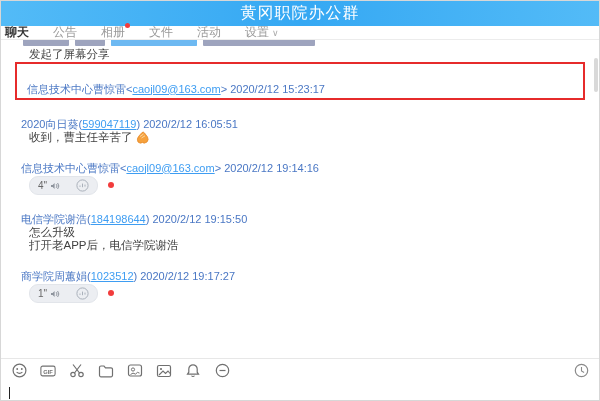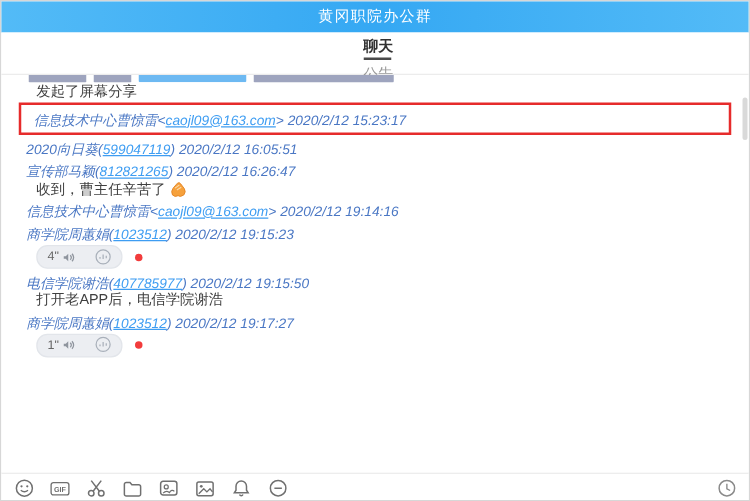--- a/index.html
+++ b/index.html
@@ -7,46 +7,46 @@
   body { font-family:"Liberation Sans","DejaVu Sans",sans-serif; }
   .window{
     position:relative; width:600px; height:401px; background:#fff;
     border:1px solid #d7d7d7; overflow:hidden;
   }
   
   .titlebar{
     height:25px; background:linear-gradient(90deg,#53bbf7 0%,#35a8f3 50%,#53bbf7 100%);
     display:flex; align-items:center; justify-content:center;
   }
-  .titlebar .title{ color:#fff; font-size:12px; letter-spacing:1px; }
+  .titlebar .title{ color:#fff; font-size:16px; letter-spacing:1px; }
   
   .tabbar{
-    height:34px; background:#fff; border-bottom:1px solid #ececec;
-    display:flex; align-items:center; padding-left:29px;flex-direction:column;
+    height:14px; background:#fff; border-bottom:1px solid #ececec;
+    display:flex; align-items:center; padding-left:4px;
   }
   .tab{ position:relative; font-size:12px; color:#999; margin-right:24px; height:24px;
         line-height:22px; cursor:default; }
   .tab.active{ color:#333; font-weight:bold; }
   .tab.active::after{
     content:""; position:absolute; left:0; right:2px; bottom:0; height:2px; background:#4a4a4a;
   }
   .tab .badge{
     position:absolute; top:2px; right:-5px; width:5px; height:5px; border-radius:50%;
     background:#f23c3c;
   }
   .tab .chevron{ font-size:9px; color:#aaa; margin-left:3px; }
   
   .chat{
     position:relative; height:318px; overflow:hidden; padding:0 20px; background:#fff;
   }
   .clipped-line{ height:6px; overflow:hidden; display:flex; align-items:flex-start; gap:6px; padding-left:2px; }
   .clipped-line i{ display:block; height:10px; margin-top:-4px; border-radius:1px; }
   .bar-dark{ background:#7e86a8; opacity:.75; }
   .bar-link{ background:#6db9f2; border-bottom:1px solid #6db9f2; }
-  .sender-line{ font-size:11px; line-height:12px; margin-top:6px; color:#4a77c4; white-space:nowrap;font-style:italic; }
+  .sender-line{ font-size:11px; line-height:12px; margin-top:18px; color:#4a77c4; white-space:nowrap; }
   .sender-line .contact-wrap{ color:#4a77c4; }
   .sender-line a.contact{ color:#3e9df2; text-decoration:underline; cursor:pointer; }
   .sender-line .time{ color:#4a77c4; }
   .msg-body{
     font-size:11.5px; line-height:12.5px; margin:1px 0; padding-left:8px; color:#3f3f3f;
   }
   .action-line{ font-size:11.5px; line-height:12.5px; margin:2px 0 1px; padding-left:8px; color:#3f3f3f; }
   .highlight-box{
     border:2px solid #e62b2b; margin:1px -6px 2px; padding:1px 10px 3px;
   }
@@ -102,43 +102,42 @@
         <i class="bar-dark" style="width:30px"></i>
         <i class="bar-link" style="width:86px"></i>
         <i class="bar-dark" style="width:112px"></i>
     </div>
     <div id="chat-list">
         <div class="action-line">发起了屏幕分享</div>
         <div class="highlight-box">
           <div class="sender-line"><span class="sender-name">信息技术中心曹惊雷</span><span class="contact-wrap">&lt;<a class="contact">caojl09@163.com</a>&gt;</span><span class="time">&nbsp;2020/2/12 15:23:17</span></div>
         </div>
         <div class="sender-line"><span class="sender-name">2020向日葵</span><span class="contact-wrap">(<a class="contact">599047119</a>)</span><span class="time">&nbsp;2020/2/12 16:05:51</span></div>
-        <div class="sender-line"><span class="sender-name">宣传部马颖</span><span class="contact-wrap">(<a class="contact">812821265</a>)</span><span class="time">&nbsp;2020/2/12 16:26:47</span></div>
         <div class="msg-body">收到，曹主任辛苦了<span><svg class="emoji" width="15" height="13" viewBox="0 0 15 13">
               <path d="M3 11 Q1.5 8 3.5 5.5 L7 1.5 Q8.5 .5 9.5 2 L12.5 6 Q14 8.5 12 11 Q9 13 7.5 11.5 Q5 13 3 11 z" fill="#f6a13c" stroke="#e5892a" stroke-width=".8"></path>
               <path d="M5 5.5 L8.5 3 M6.5 7 L10 4.8" stroke="#fbd9a8" stroke-width=".9" fill="none"></path>
             </svg></span></div>
         <div class="sender-line"><span class="sender-name">信息技术中心曹惊雷</span><span class="contact-wrap">&lt;<a class="contact">caojl09@163.com</a>&gt;</span><span class="time">&nbsp;2020/2/12 19:14:16</span></div>
-        <div class="sender-line"><span class="sender-name">商学院周蕙娟</span><span class="contact-wrap">(<a class="contact">1023512</a>)</span><span class="time">&nbsp;2020/2/12 19:15:23</span></div>
         <div class="voice-row">
           <div class="voice-bubble">
             <span class="voice-duration">4"</span>
             <span><svg width="10" height="10" viewBox="0 0 10 10" style="vertical-align:-1px">
                 <path d="M1 4 h1.6 l2-2 v6 l-2-2 H1 z" fill="#8f959e"></path>
                 <path d="M6.2 3.2 a2.6 2.6 0 0 1 0 3.6 M7.6 2 a4.6 4.6 0 0 1 0 6" fill="none" stroke="#8f959e" stroke-width="1"></path>
               </svg></span>
             <span class="voice-gap"></span>
             <span><svg width="13" height="13" viewBox="0 0 13 13" style="vertical-align:-2px">
                 <circle cx="6.5" cy="6.5" r="5.6" fill="none" stroke="#a9b0ba" stroke-width="1"></circle>
                 <path d="M4 6.5 v1.4 M6.5 4.6 v3.6 M9 5.6 v2" stroke="#a9b0ba" stroke-width="1" fill="none"></path>
               </svg></span>
           </div>
           <span class="unread-dot"></span>
         </div>
-        <div class="sender-line"><span class="sender-name">电信学院谢浩</span><span class="contact-wrap">(<a class="contact">407785977</a>)</span><span class="time">&nbsp;2020/2/12 19:15:50</span></div>
+        <div class="sender-line"><span class="sender-name">电信学院谢浩</span><span class="contact-wrap">(<a class="contact">184198644</a>)</span><span class="time">&nbsp;2020/2/12 19:15:50</span></div>
+        <div class="msg-body">怎么升级</div>
         <div class="msg-body">打开老APP后，电信学院谢浩</div>
         <div class="sender-line"><span class="sender-name">商学院周蕙娟</span><span class="contact-wrap">(<a class="contact">1023512</a>)</span><span class="time">&nbsp;2020/2/12 19:17:27</span></div>
         <div class="voice-row">
           <div class="voice-bubble">
             <span class="voice-duration">1"</span>
             <span><svg width="10" height="10" viewBox="0 0 10 10" style="vertical-align:-1px">
                 <path d="M1 4 h1.6 l2-2 v6 l-2-2 H1 z" fill="#8f959e"></path>
                 <path d="M6.2 3.2 a2.6 2.6 0 0 1 0 3.6 M7.6 2 a4.6 4.6 0 0 1 0 6" fill="none" stroke="#8f959e" stroke-width="1"></path>
               </svg></span>
             <span class="voice-gap"></span>

